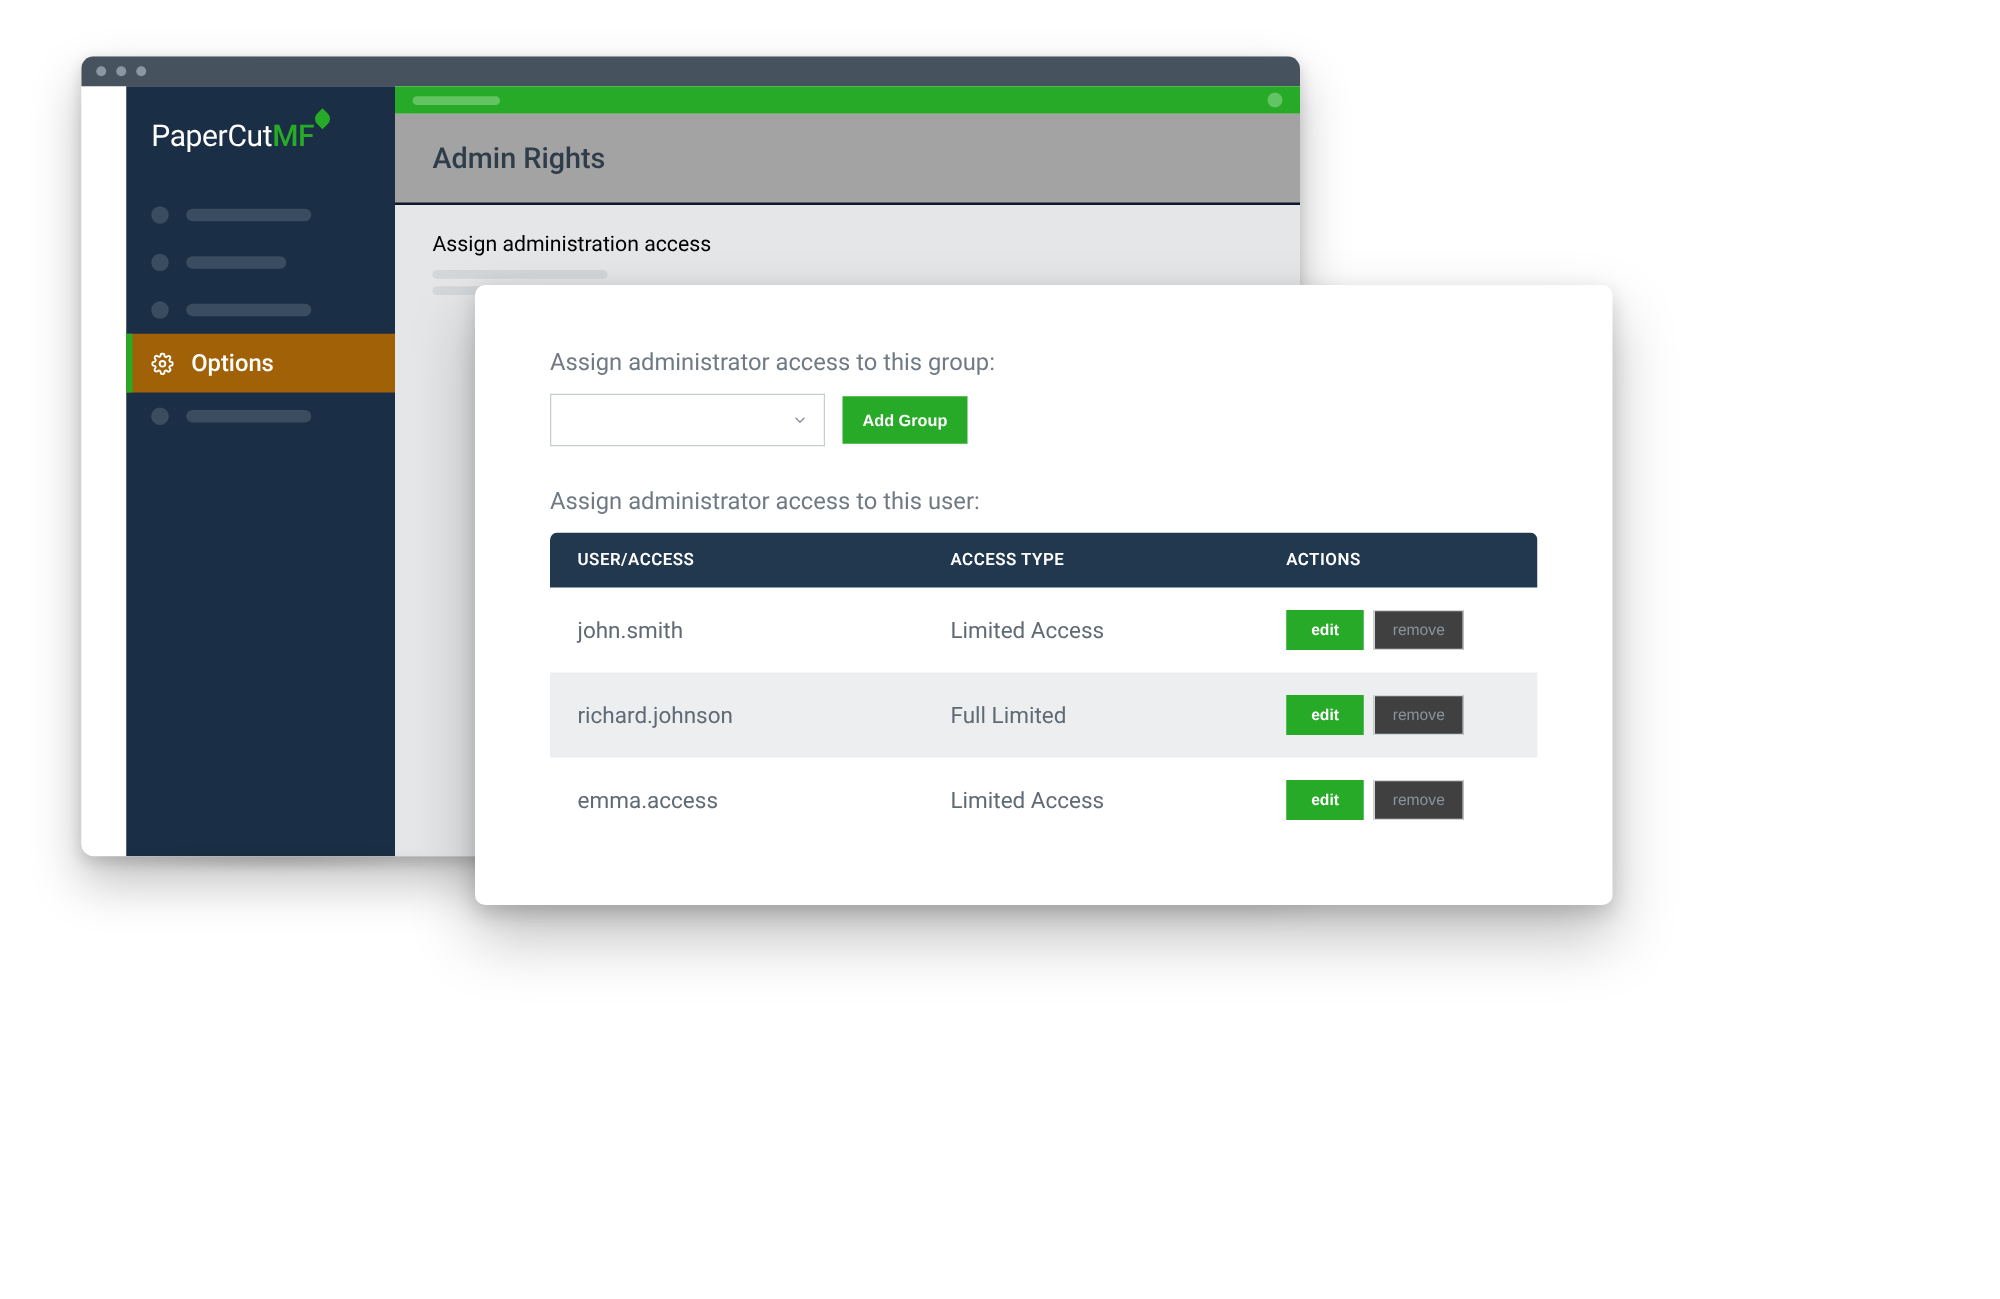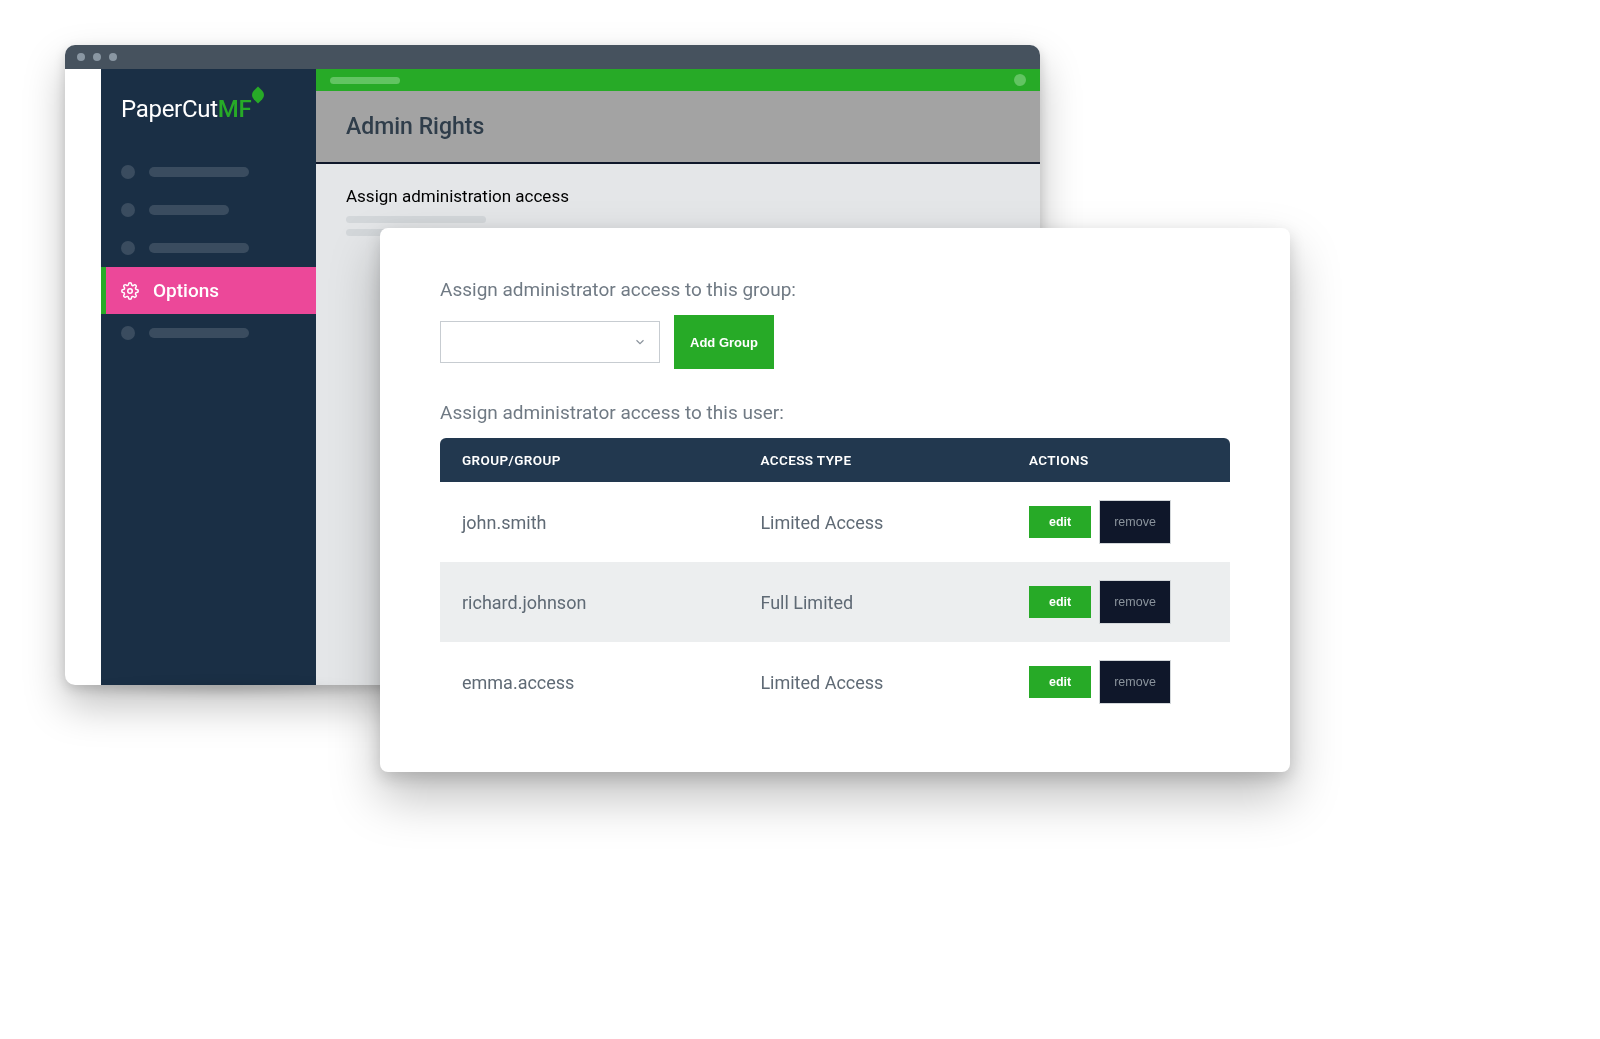--- a/index.html
+++ b/index.html
@@ -83,21 +83,21 @@
   }
   .nav-bar {
     height: 10px;
     background: #3a4c5f;
     border-radius: 5px;
     flex: 1;
     max-width: 100px;
   }
   .nav-bar.short { max-width: 80px; }
   .nav-item.active {
-    background: #ec4899;
+    background: #a16207;
   }
   .nav-item.active::before {
     content: "";
     position: absolute;
     left: 0; top: 0; bottom: 0; width: 5px;
     background: #27aa27;
   }
   .nav-item.active .nav-label {
     color: #fff;
     font-size: 19px;
@@ -189,21 +189,21 @@
   }
   .chevron {
     width: 14px; height: 14px;
   }
   .btn-green {
     background: #27aa27;
     color: #fff;
     font-size: 13px;
     font-weight: 600;
     padding: 0 16px;
-    height: 54px;
+    height: 38px;
     border: none;
     display: inline-flex;
     align-items: center;
     cursor: pointer;
   }
   .btn-green.small { height: 32px; padding: 0 20px; font-size: 12.5px; }
 
   
   .table {
     width: 100%;
@@ -225,25 +225,25 @@
     align-items: center;
     padding: 18px 22px;
     font-size: 18px;
     color: #5f6a75;
   }
   .trow.alt { background: #eceeef; }
   .col-user { flex: 0 0 40%; }
   .col-access { flex: 0 0 36%; }
   .col-actions { flex: 0 0 24%; display: flex; gap: 8px; align-items: center; }
   .btn-remove {
-    background: #0f172a;
+    background: #404040;
     border: 1px solid #d3d7da;
     color: #8a939c;
     font-size: 12.5px;
-    height: 44px;
+    height: 32px;
     padding: 0 14px;
     cursor: pointer;
   }
 
   
   .back-shadow {
     position: absolute;
     left: 75px;
     top: 680px;
     width: 300px;
@@ -321,21 +321,21 @@
           <polyline points="6 9 12 15 18 9"></polyline>
         </svg>
     </div>
     <button class="btn-green">Add Group</button>
   </div>
 
   <div class="field-label">Assign administrator access to this user:</div>
 
   <div class="table">
     <div class="thead">
-      <div class="col-user">GROUP/GROUP</div>
+      <div class="col-user">USER/ACCESS</div>
       <div class="col-access">ACCESS TYPE</div>
       <div class="col-actions">ACTIONS</div>
     </div>
 
     <div class="trow">
       <div class="col-user">john.smith</div>
       <div class="col-access">Limited Access</div>
       <div class="col-actions">
         <button class="btn-green small">edit</button>
         <button class="btn-remove">remove</button>

